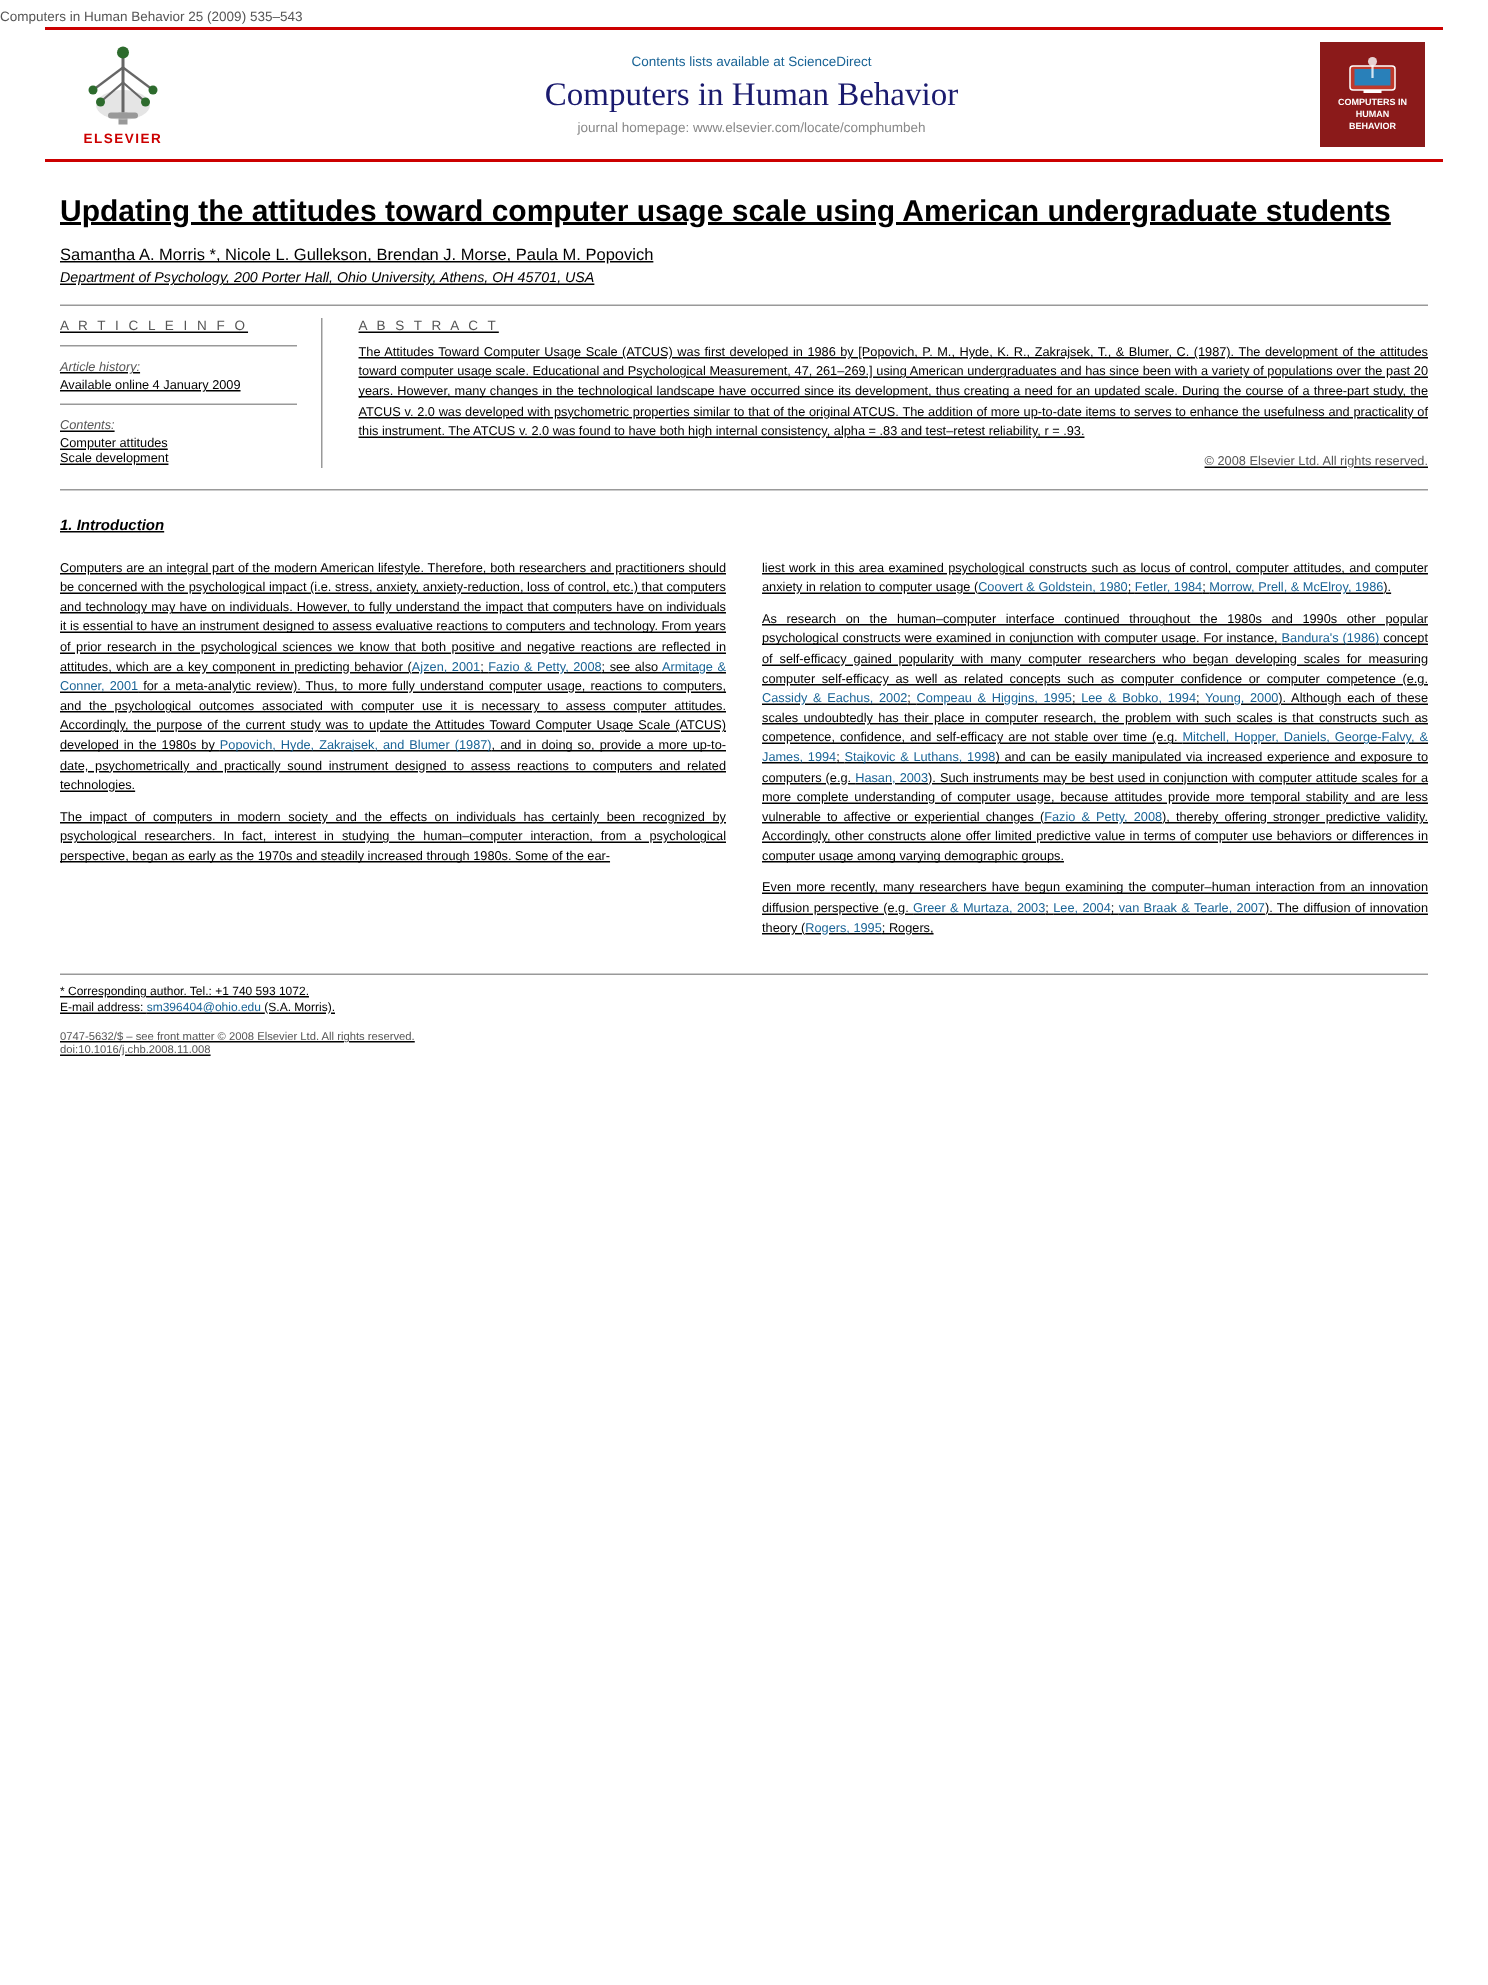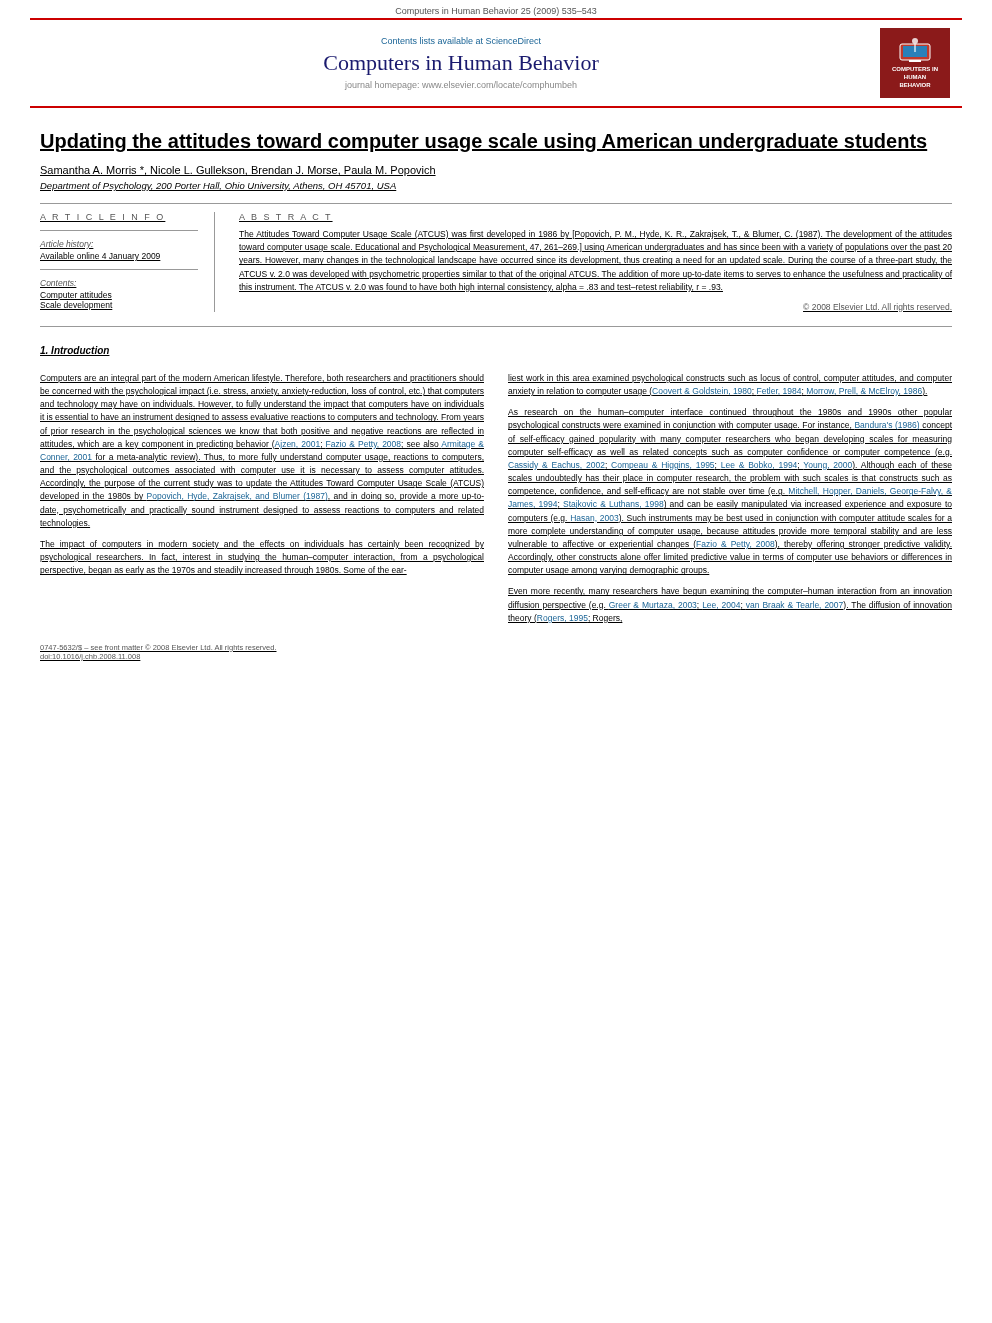--- a/index.html
+++ b/index.html
@@ -7,21 +7,21 @@
       background: #fff;
       font-family: "Times New Roman", Times, serif;
       font-size: 10px;
       color: #000;
       width: 992px;
       min-height: 1323px;
     }
 
     
     .top-bar {
-      text-align: center;
+      text-align: left;
       font-size: 9px;
       color: #555;
       padding: 6px 0 2px 0;
       font-family: Arial, sans-serif;
     }
 
     
     .journal-header {
       display: flex;
       align-items: center;
@@ -263,20 +263,41 @@
   </style>
 </head>
 <body>
 
 <div class="top-bar">
   <span>Computers in Human Behavior 25 (2009) 535–543</span>
 </div>
 
 <div class="journal-header">
 
+  <div class="elsevier-logo">
+    <svg class="elsevier-tree" viewBox="0 0 60 55">
+
+      <rect x="27" y="45" width="6" height="8" fill="#999"></rect>
+      <ellipse cx="30" cy="40" rx="18" ry="10" fill="#ccc" opacity="0.5"></ellipse>
+
+      <line x1="30" y1="5" x2="30" y2="45" stroke="#666" stroke-width="2"></line>
+      <line x1="30" y1="15" x2="10" y2="30" stroke="#666" stroke-width="1.5"></line>
+      <line x1="30" y1="15" x2="50" y2="30" stroke="#666" stroke-width="1.5"></line>
+      <line x1="30" y1="25" x2="15" y2="38" stroke="#666" stroke-width="1.5"></line>
+      <line x1="30" y1="25" x2="45" y2="38" stroke="#666" stroke-width="1.5"></line>
+      <circle cx="10" cy="30" r="3" fill="#2d6b2d"></circle>
+      <circle cx="50" cy="30" r="3" fill="#2d6b2d"></circle>
+      <circle cx="15" cy="38" r="3" fill="#2d6b2d"></circle>
+      <circle cx="45" cy="38" r="3" fill="#2d6b2d"></circle>
+      <circle cx="30" cy="5" r="4" fill="#2d6b2d"></circle>
+
+      <rect x="20" y="45" width="20" height="4" rx="2" fill="#999"></rect>
+    </svg>
+    <div class="elsevier-text">ELSEVIER</div>
+  </div>
 
   <div class="journal-title-area">
     <div class="sciencedirect-link">
       <span>Contents lists available at</span>
       <span style="color:#1a6496; cursor:pointer;">ScienceDirect</span>
     </div>
     <div class="journal-main-title">Computers in Human Behavior</div>
     <div class="journal-homepage">journal homepage: www.elsevier.com/locate/comphumbeh</div>
   </div>
 
@@ -354,19 +375,26 @@
         <p>
           As research on the human–computer interface continued throughout the 1980s and 1990s other popular psychological constructs were examined in conjunction with computer usage. For instance, <span class="link">Bandura's (1986)</span> concept of self-efficacy gained popularity with many computer researchers who began developing scales for measuring computer self-efficacy as well as related concepts such as computer confidence or computer competence (e.g. <span class="link">Cassidy &amp; Eachus, 2002</span>; <span class="link">Compeau &amp; Higgins, 1995</span>; <span class="link">Lee &amp; Bobko, 1994</span>; <span class="link">Young, 2000</span>). Although each of these scales undoubtedly has their place in computer research, the problem with such scales is that constructs such as competence, confidence, and self-efficacy are not stable over time (e.g. <span class="link">Mitchell, Hopper, Daniels, George-Falvy, &amp; James, 1994</span>; <span class="link">Stajkovic &amp; Luthans, 1998</span>) and can be easily manipulated via increased experience and exposure to computers (e.g. <span class="link">Hasan, 2003</span>). Such instruments may be best used in conjunction with computer attitude scales for a more complete understanding of computer usage, because attitudes provide more temporal stability and are less vulnerable to affective or experiential changes (<span class="link">Fazio &amp; Petty, 2008</span>), thereby offering stronger predictive validity. Accordingly, other constructs alone offer limited predictive value in terms of computer use behaviors or differences in computer usage among varying demographic groups.
         </p>
         <p>
           Even more recently, many researchers have begun examining the computer–human interaction from an innovation diffusion perspective (e.g. <span class="link">Greer &amp; Murtaza, 2003</span>; <span class="link">Lee, 2004</span>; <span class="link">van Braak &amp; Tearle, 2007</span>). The diffusion of innovation theory (<span class="link">Rogers, 1995</span>; Rogers,
         </p>
       </div>
     </div>
   </div>
 
+  <div class="footnote-area">
+    <p>* Corresponding author. Tel.: +1 740 593 1072.</p>
+    <p>
+      E-mail address: <span class="link">sm396404@ohio.edu</span>
+      <span> (S.A. Morris).</span>
+    </p>
+  </div>
 
   <div class="bottom-bar">
     <div>0747-5632/$ – see front matter © 2008 Elsevier Ltd. All rights reserved.</div>
     <div>doi:10.1016/j.chb.2008.11.008</div>
   </div>
 
 </div>
 
 </body></html>

